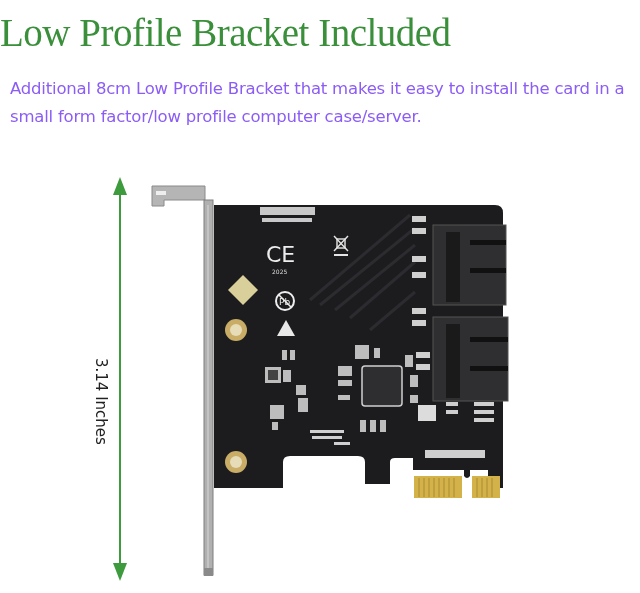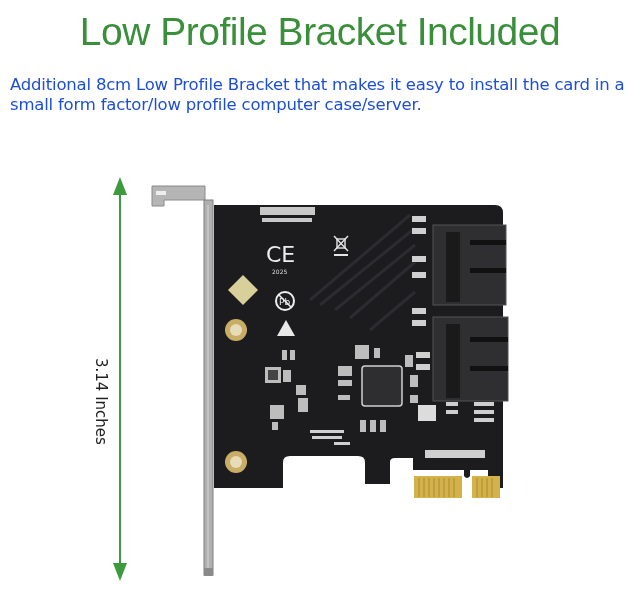--- a/index.html
+++ b/index.html
@@ -1,18 +1,18 @@
 <!DOCTYPE html>
 <html><head>
 <meta charset="utf-8">
 <style>
   html, body { margin:0; padding:0; background:#ffffff; }
   body { width:640px; height:593px; position:relative; overflow:hidden; font-family:"DejaVu Sans", sans-serif; }
-  .title { position:absolute; left:0; top:10px; width:640px; text-align:center; font-size:39px; color:#3a8f3a; font-family:Liberation Sans, sans-serif; letter-spacing:-0.5px; }
-  .desc { position:absolute; left:10px; top:75px; width:625px; font-size:16.5px; line-height:20px; color:#1d4ed8; letter-spacing:-0.2px; }
+  .title { position:absolute; left:0; top:10px; width:640px; font-size:39px; color:#3a8f3a; font-family:Liberation Serif, serif; letter-spacing:-0.5px; }
+  .desc { position:absolute; left:10px; top:75px; width:625px; font-size:16.5px; line-height:28px; color:#8b5cf6; letter-spacing:-0.2px; }
   .dim-label { position:absolute; left:70px; top:378px; width:60px; height:20px; transform:rotate(90deg); transform-origin:50% 50%; font-size:15px; color:#222; white-space:nowrap; text-align:center; }
   svg { position:absolute; left:0; top:0; }
 </style>
 </head>
 <body>
 
 <div class="title">Low Profile Bracket Included</div>
 <div class="desc">Additional 8cm Low Profile Bracket that makes it easy to install the card in a small form factor/low profile computer case/server.</div>
 
 <svg width="640" height="593" viewBox="0 0 640 593">

